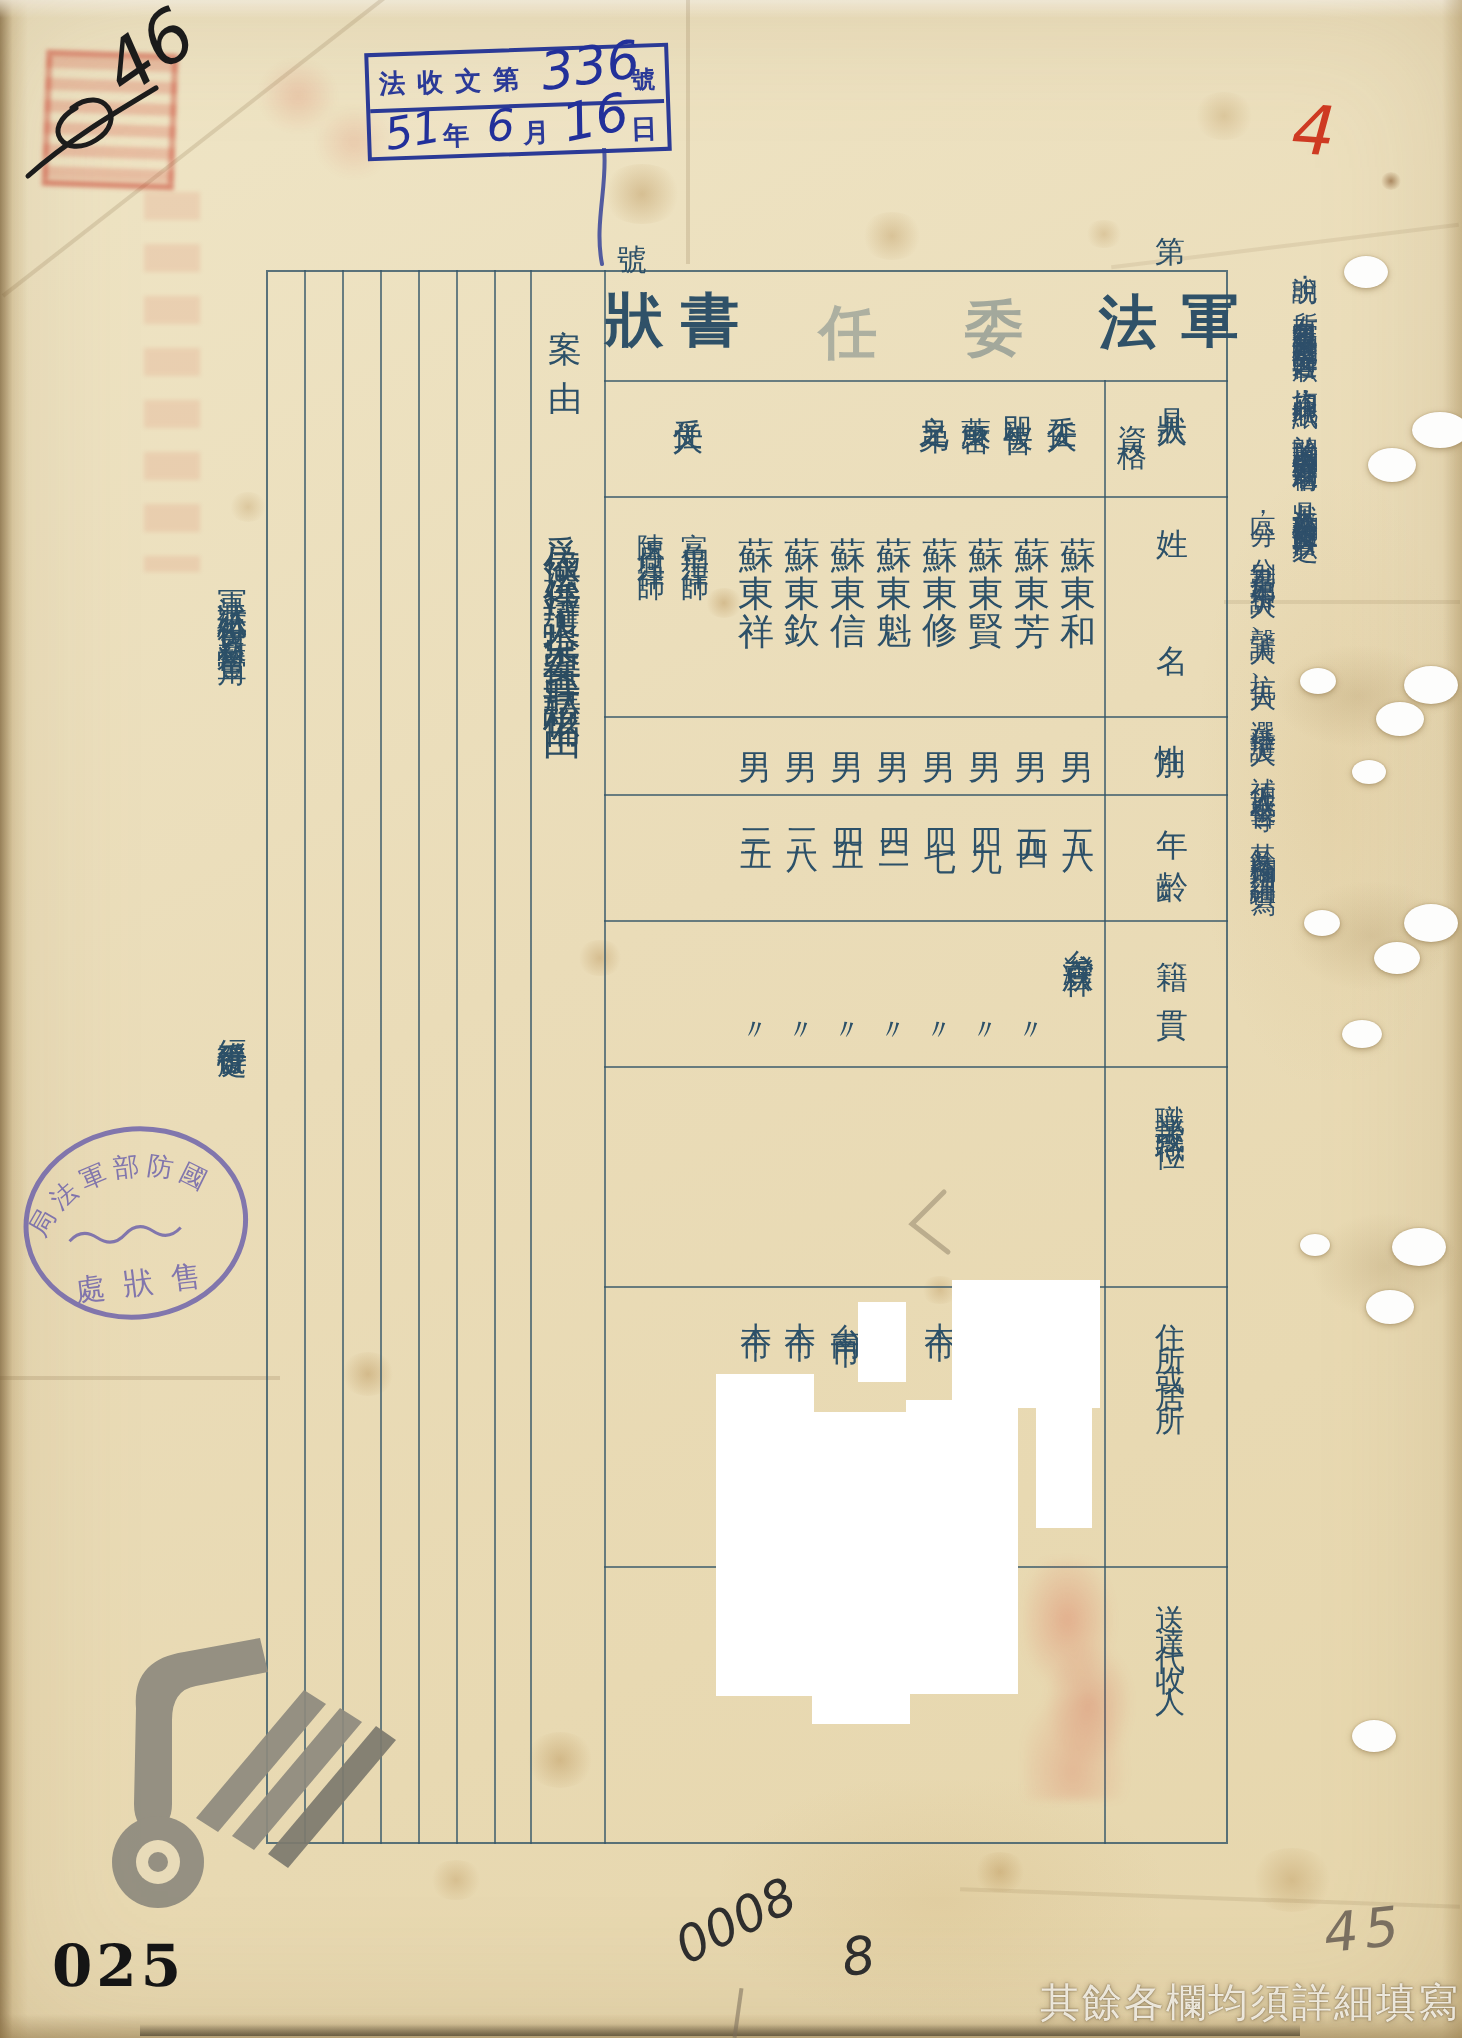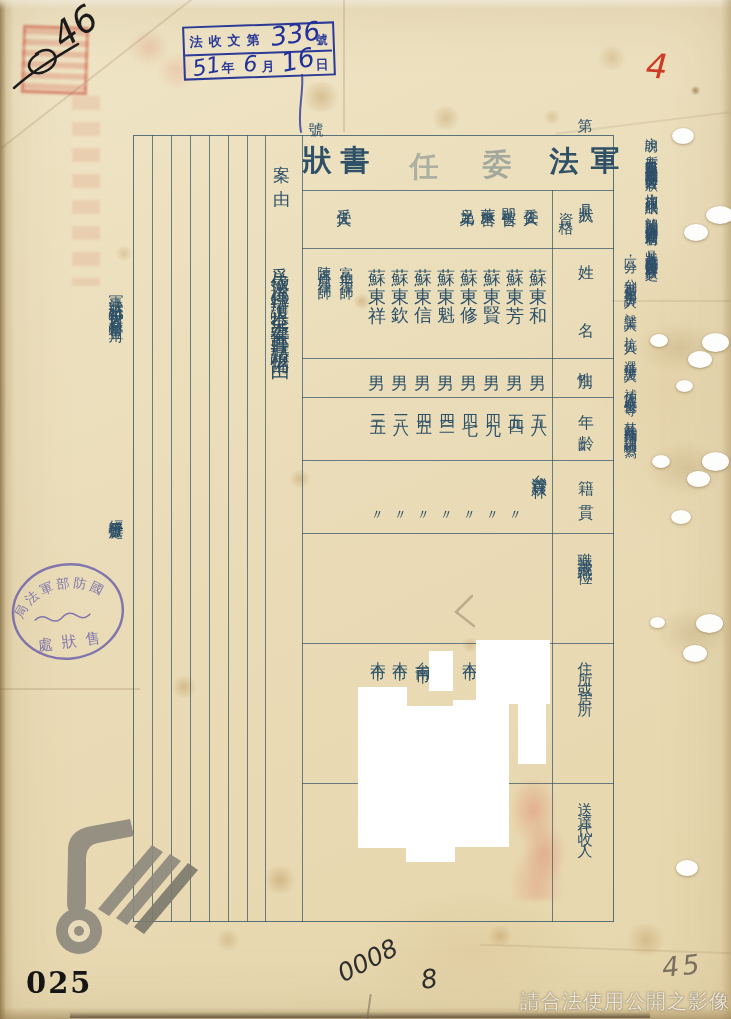--- a/index.html
+++ b/index.html
@@ -246,15 +246,15 @@
     <circle cx="33" cy="121" r="11" fill="#e9dcba"></circle>
     <circle cx="33" cy="121" r="5" fill="#8e8a7e"></circle>
   </svg>
 
   <div class="abs" style="left:26px;top:966px;font-size:29px;font-weight:600;letter-spacing:2px;color:#151515;">025</div>
   <div class="hand" style="left:336px;top:946px;font-size:25px;color:#2e2e2e;transform:rotate(-27deg);">0008</div>
   <div class="hand" style="left:421px;top:964px;font-size:26px;color:#2e2e2e;transform:rotate(-8deg);">8</div>
   <div class="abs" style="left:368px;top:994px;width:2px;height:25px;background:rgba(120,108,90,.55);transform:rotate(8deg);"></div>
   <div class="hand" style="left:662px;top:950px;font-size:27px;color:#7a6f60;transform:rotate(-6deg);letter-spacing:3px;">45</div>
 
-  <div class="abs" style="left:520px;top:988px;font-size:20px;letter-spacing:1px;color:rgba(255,253,245,.85);text-shadow:0 0 1px rgba(100,80,50,.9),0 0 3px rgba(100,80,50,.45);">請合法使用公開之影像</div>
+  <div class="abs" style="left:520px;top:988px;font-size:20px;letter-spacing:1px;color:rgba(255,253,245,.85);text-shadow:0 0 1px rgba(100,80,50,.9),0 0 3px rgba(100,80,50,.45);">其餘各欄均須詳細填寫</div>
 
 </div>
 
 </body></html>

